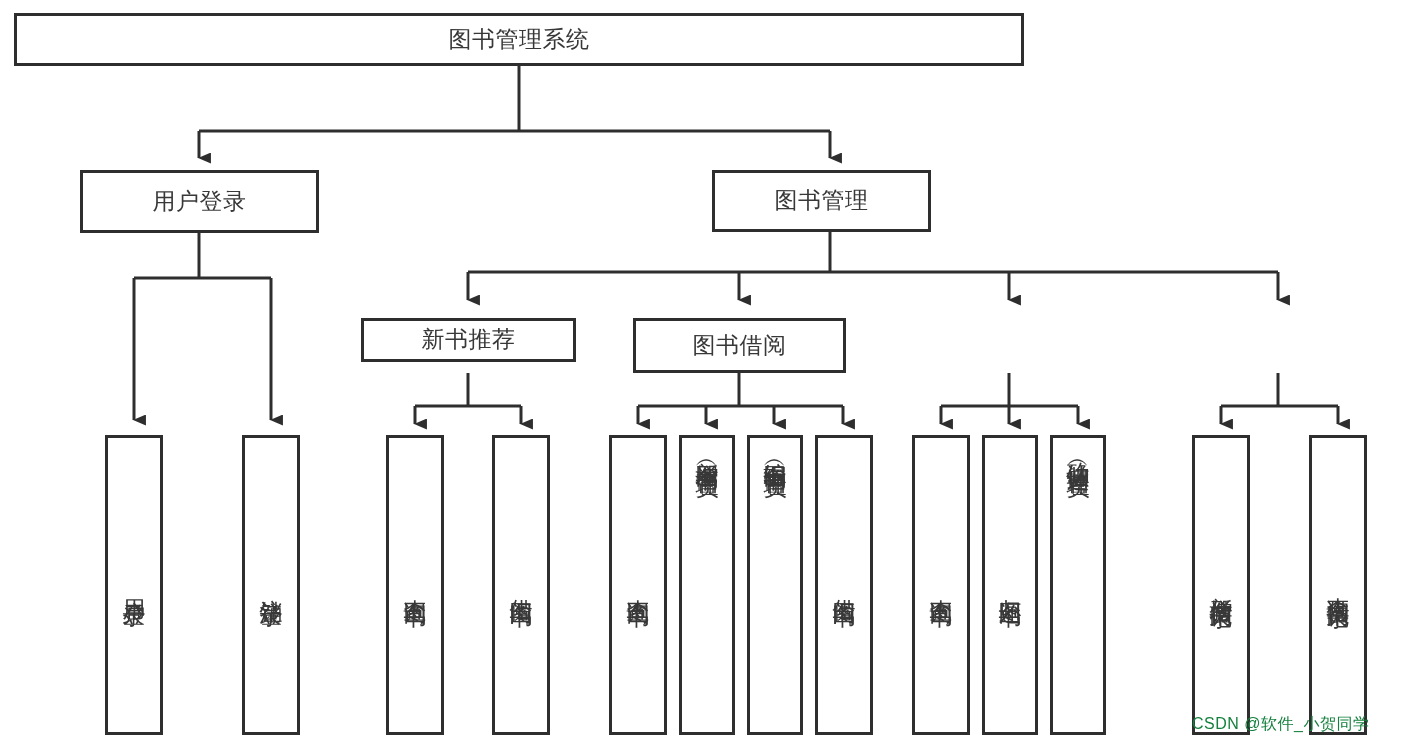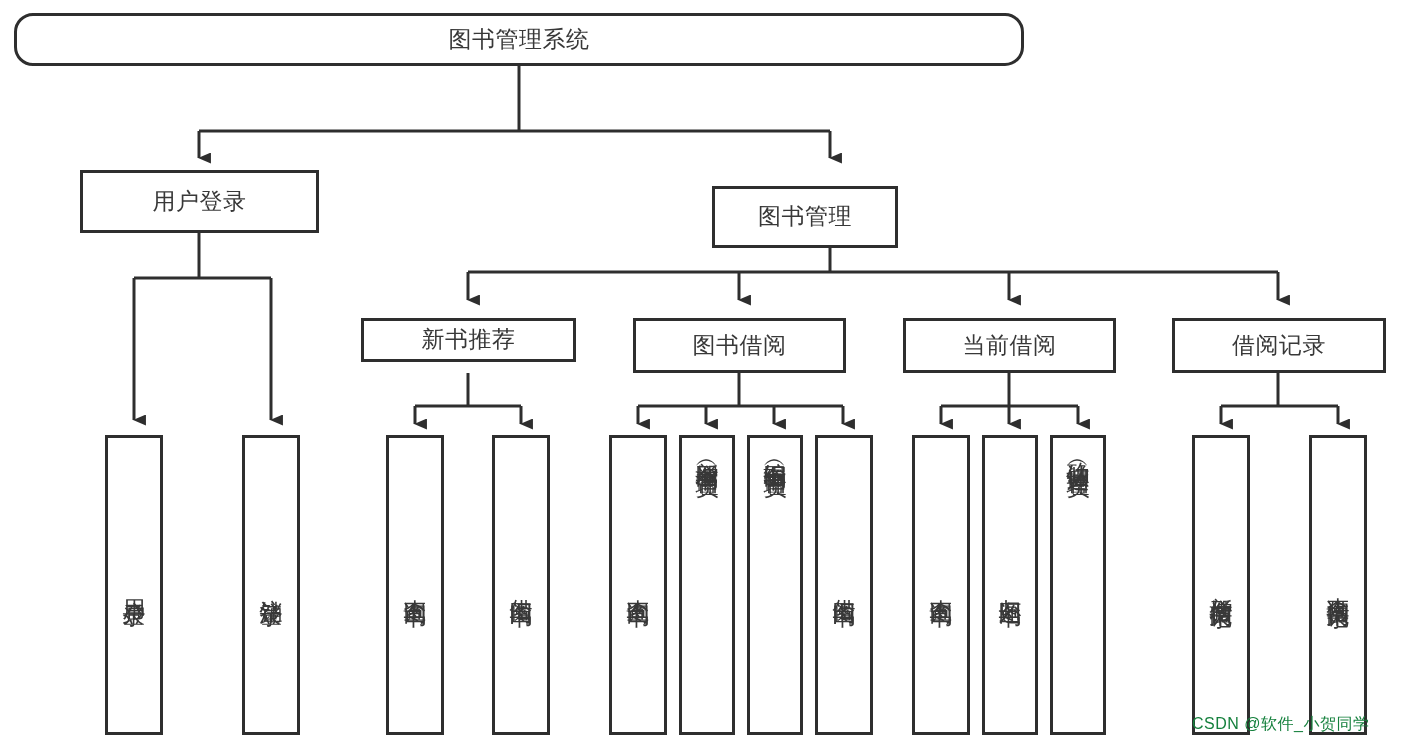--- a/index.html
+++ b/index.html
@@ -121,47 +121,41 @@
       <path d="M 1009 406 L 1009 424" marker-end="url(#arrow)"></path>
       <path d="M 1078 406 L 1078 424" marker-end="url(#arrow)"></path>
 
       <path d="M 1278 373 L 1278 406"></path>
       <path d="M 1221 406 L 1338 406"></path>
       <path d="M 1221 406 L 1221 424" marker-end="url(#arrow)"></path>
       <path d="M 1338 406 L 1338 424" marker-end="url(#arrow)"></path>
     </g>
   </svg>
 
-  <div class="node-box" style="left:14px; top:13px; width:1010px; height:53px;border-radius:19px;">
+  <div class="node-box" style="left:14px; top:13px; width:1010px; height:53px;">
     <span class="node-label">图书管理系统</span>
   </div>
 
   <div class="node-box" style="left:80px; top:170px; width:239px; height:63px;">
     <span class="node-label">用户登录</span>
   </div>
 
-  <div class="node-box" style="left:712px; top:170px; width:186px; height:62px;margin-top:16px;">
+  <div class="node-box" style="left:712px; top:170px; width:219px; height:62px;">
     <span class="node-label">图书管理</span>
   </div>
 
   <div class="node-box" style="left:361px; top:318px; width:215px; height:44px;">
     <span class="node-label">新书推荐</span>
   </div>
 
   <div class="node-box" style="left:633px; top:318px; width:213px; height:55px;">
     <span class="node-label">图书借阅</span>
   </div>
 
-  <div class="node-box" style="left:903px; top:318px; width:213px; height:55px;">
-    <span class="node-label">当前借阅</span>
-  </div>
-
-  <div class="node-box" style="left:1172px; top:318px; width:214px; height:55px;">
-    <span class="node-label">借阅记录</span>
-  </div>
+
 
   <div class="node-box vertical centered" style="left:105px; top:435px; width:58px; height:300px;">
     <span class="node-label vertical">用户登录</span>
   </div>
 
   <div class="node-box vertical centered" style="left:242px; top:435px; width:58px; height:300px;">
     <span class="node-label vertical">注销登录</span>
   </div>
 
   <div class="node-box vertical centered" style="left:386px; top:435px; width:58px; height:300px;">

